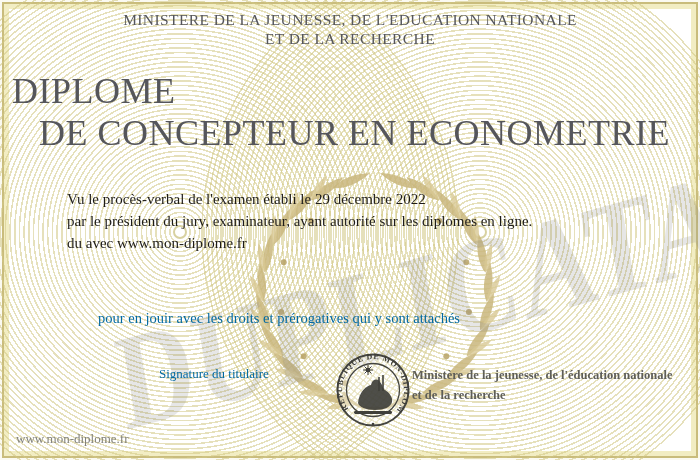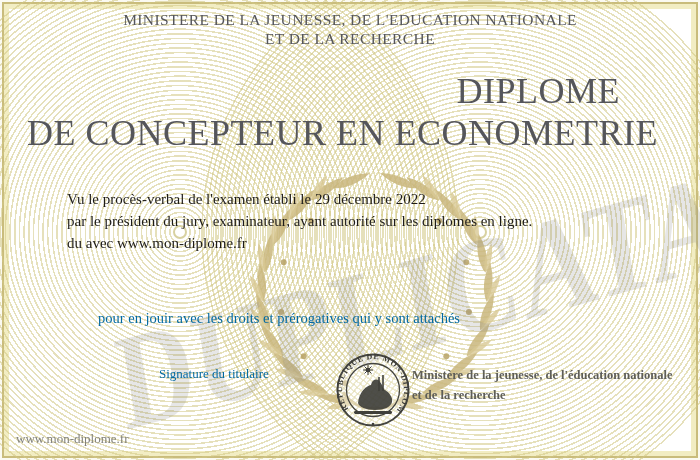--- a/index.html
+++ b/index.html
@@ -39,21 +39,21 @@
     white-space:nowrap;letter-spacing:1px;
     pointer-events:none;z-index:3;
   }
   .hdr{
     position:absolute;left:0;width:700px;text-align:center;
     color:#55565b;font-size:15.5px;letter-spacing:.4px;z-index:4;
   }
   .hdr1{top:11px;}
   .hdr2{top:30px;}
   .title{
-    position:absolute;left:0;width:620px;text-align:right;
+    position:absolute;left:12px;width:620px;text-align:left;
     color:#55565b;font-size:36px;letter-spacing:.5px;white-space:nowrap;z-index:4;
   }
   .title1{top:70px;}
   .title2{top:112px;padding-left:27px;}
   .bodytext{
     position:absolute;left:67px;top:188px;z-index:4;
     font-size:15px;color:#1e1c19;line-height:22px;
   }
   .closing{
     position:absolute;left:98px;top:310px;z-index:4;

